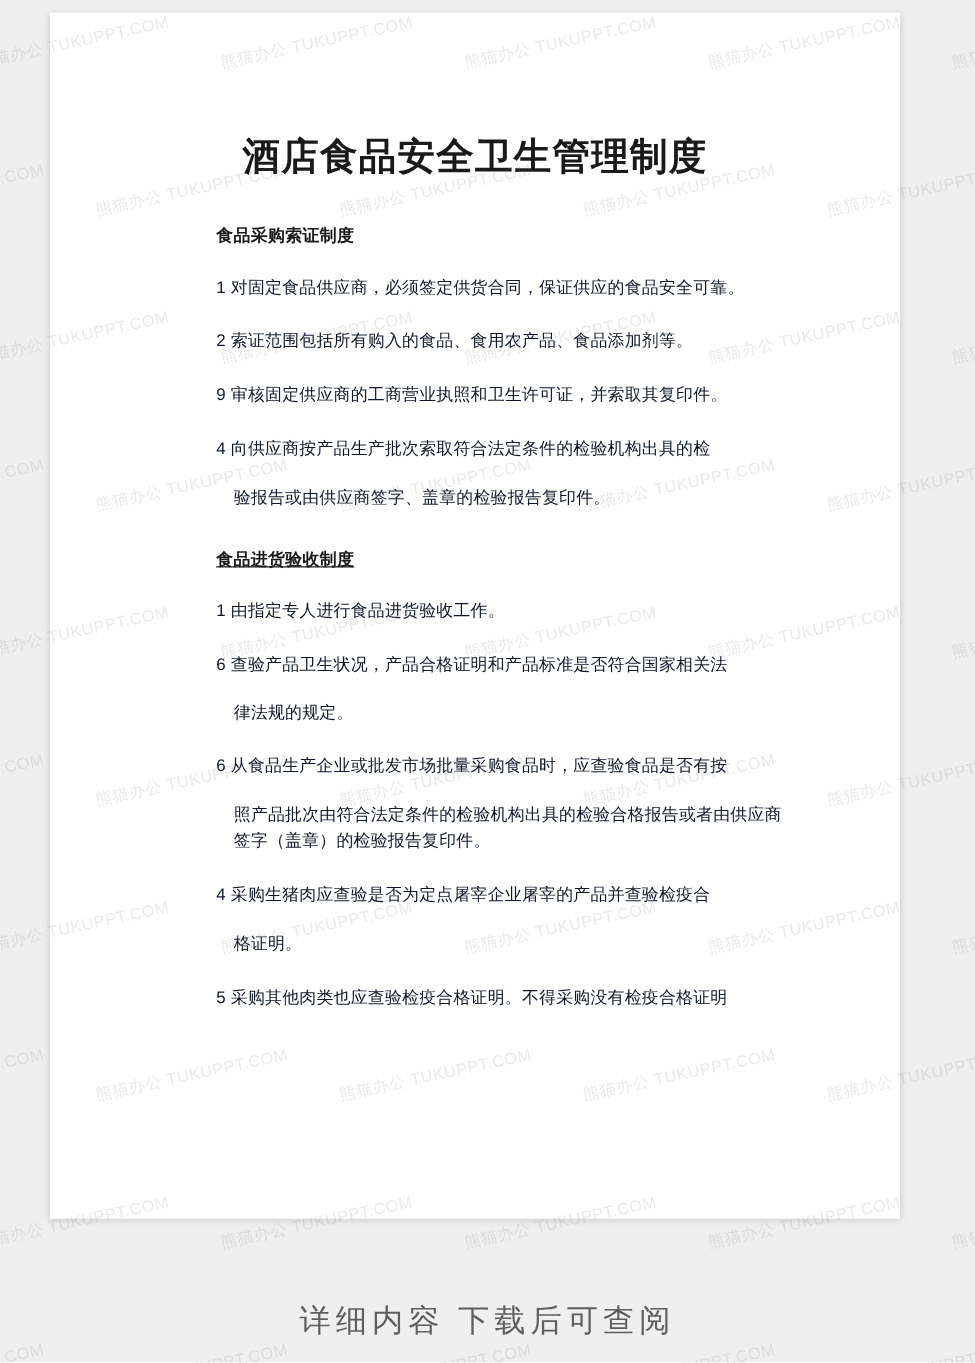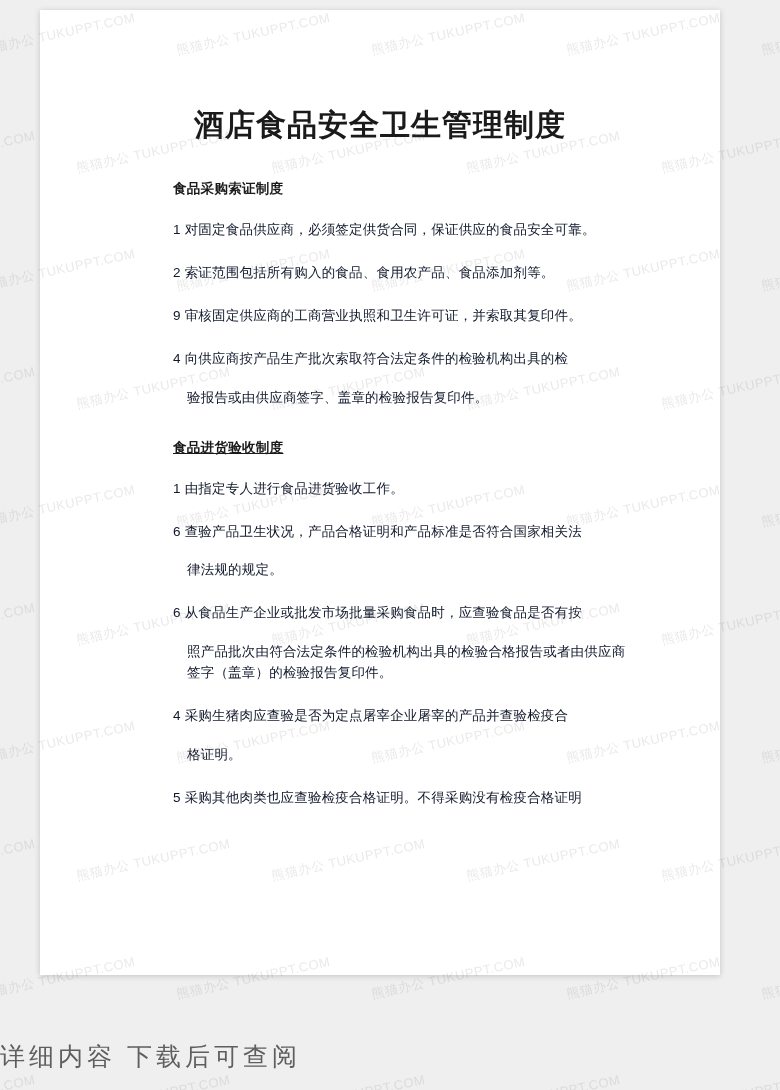--- a/index.html
+++ b/index.html
@@ -94,20 +94,21 @@
     padding-left: 14px;
     margin-top: 18px;
   }
 
   
   .caption {
     position: absolute;
     left: 0;
     right: 0;
     top: 1040px;
+    text-align: center;
     font-size: 25px;
     color: #5f5f5f;
     letter-spacing: 4px;
     z-index: 6;
     font-family: "Liberation Sans", sans-serif;
   }
 </style>
 </head>
 <body>
 

